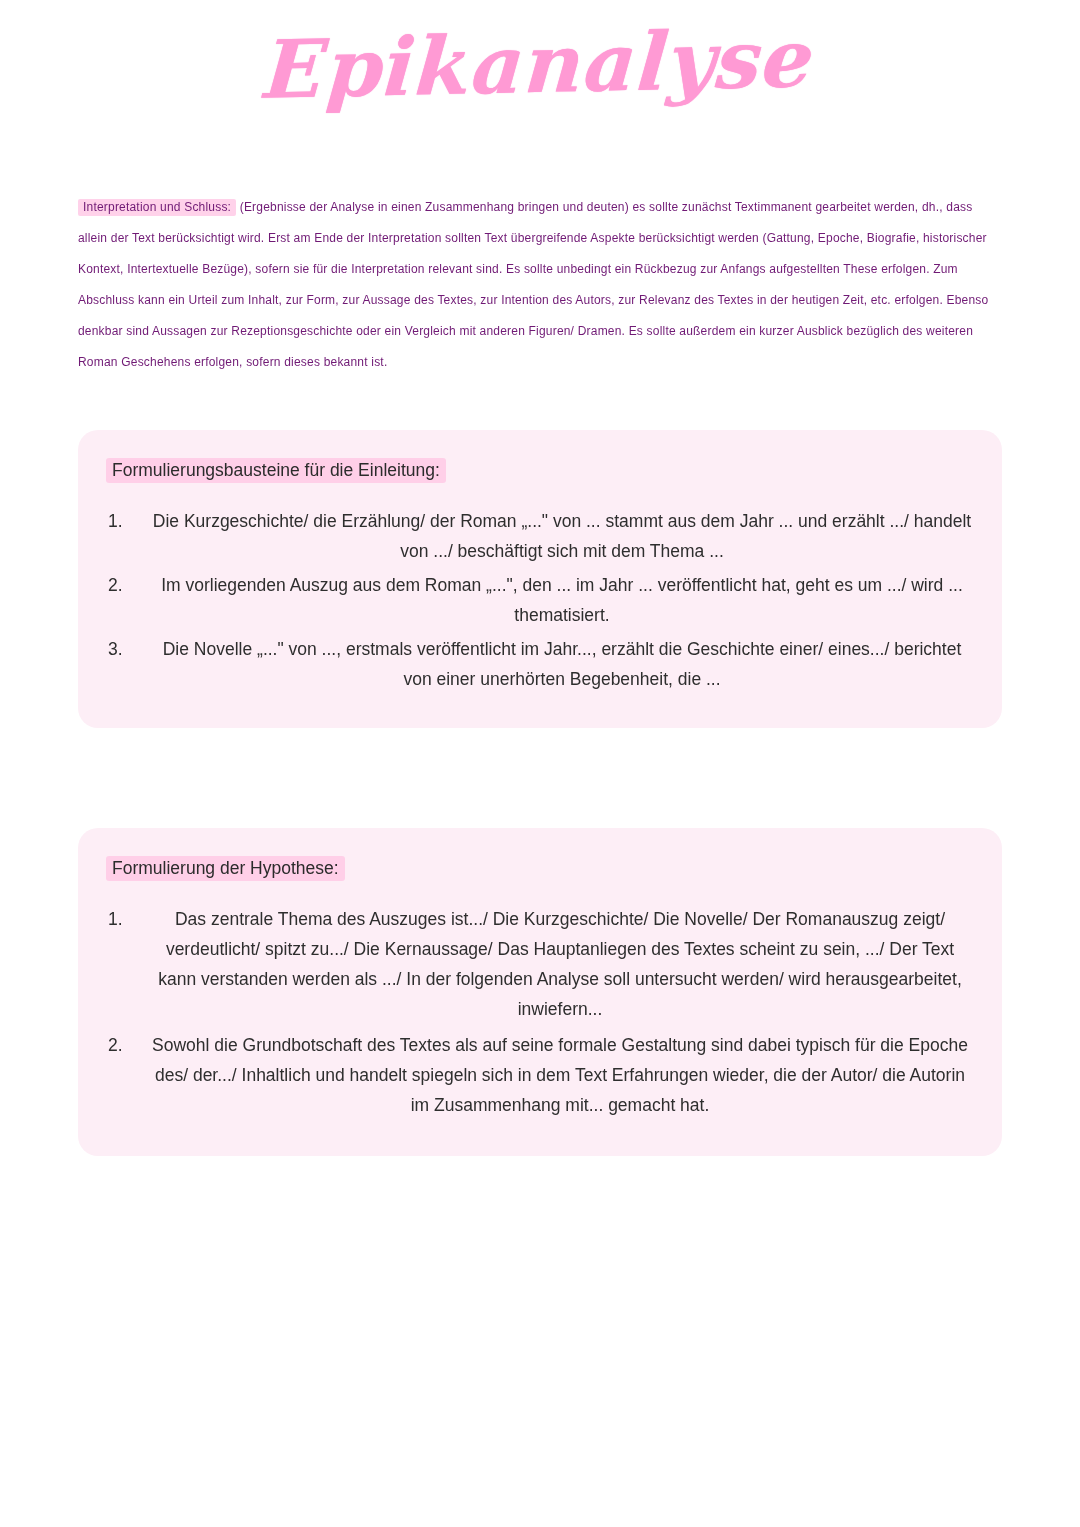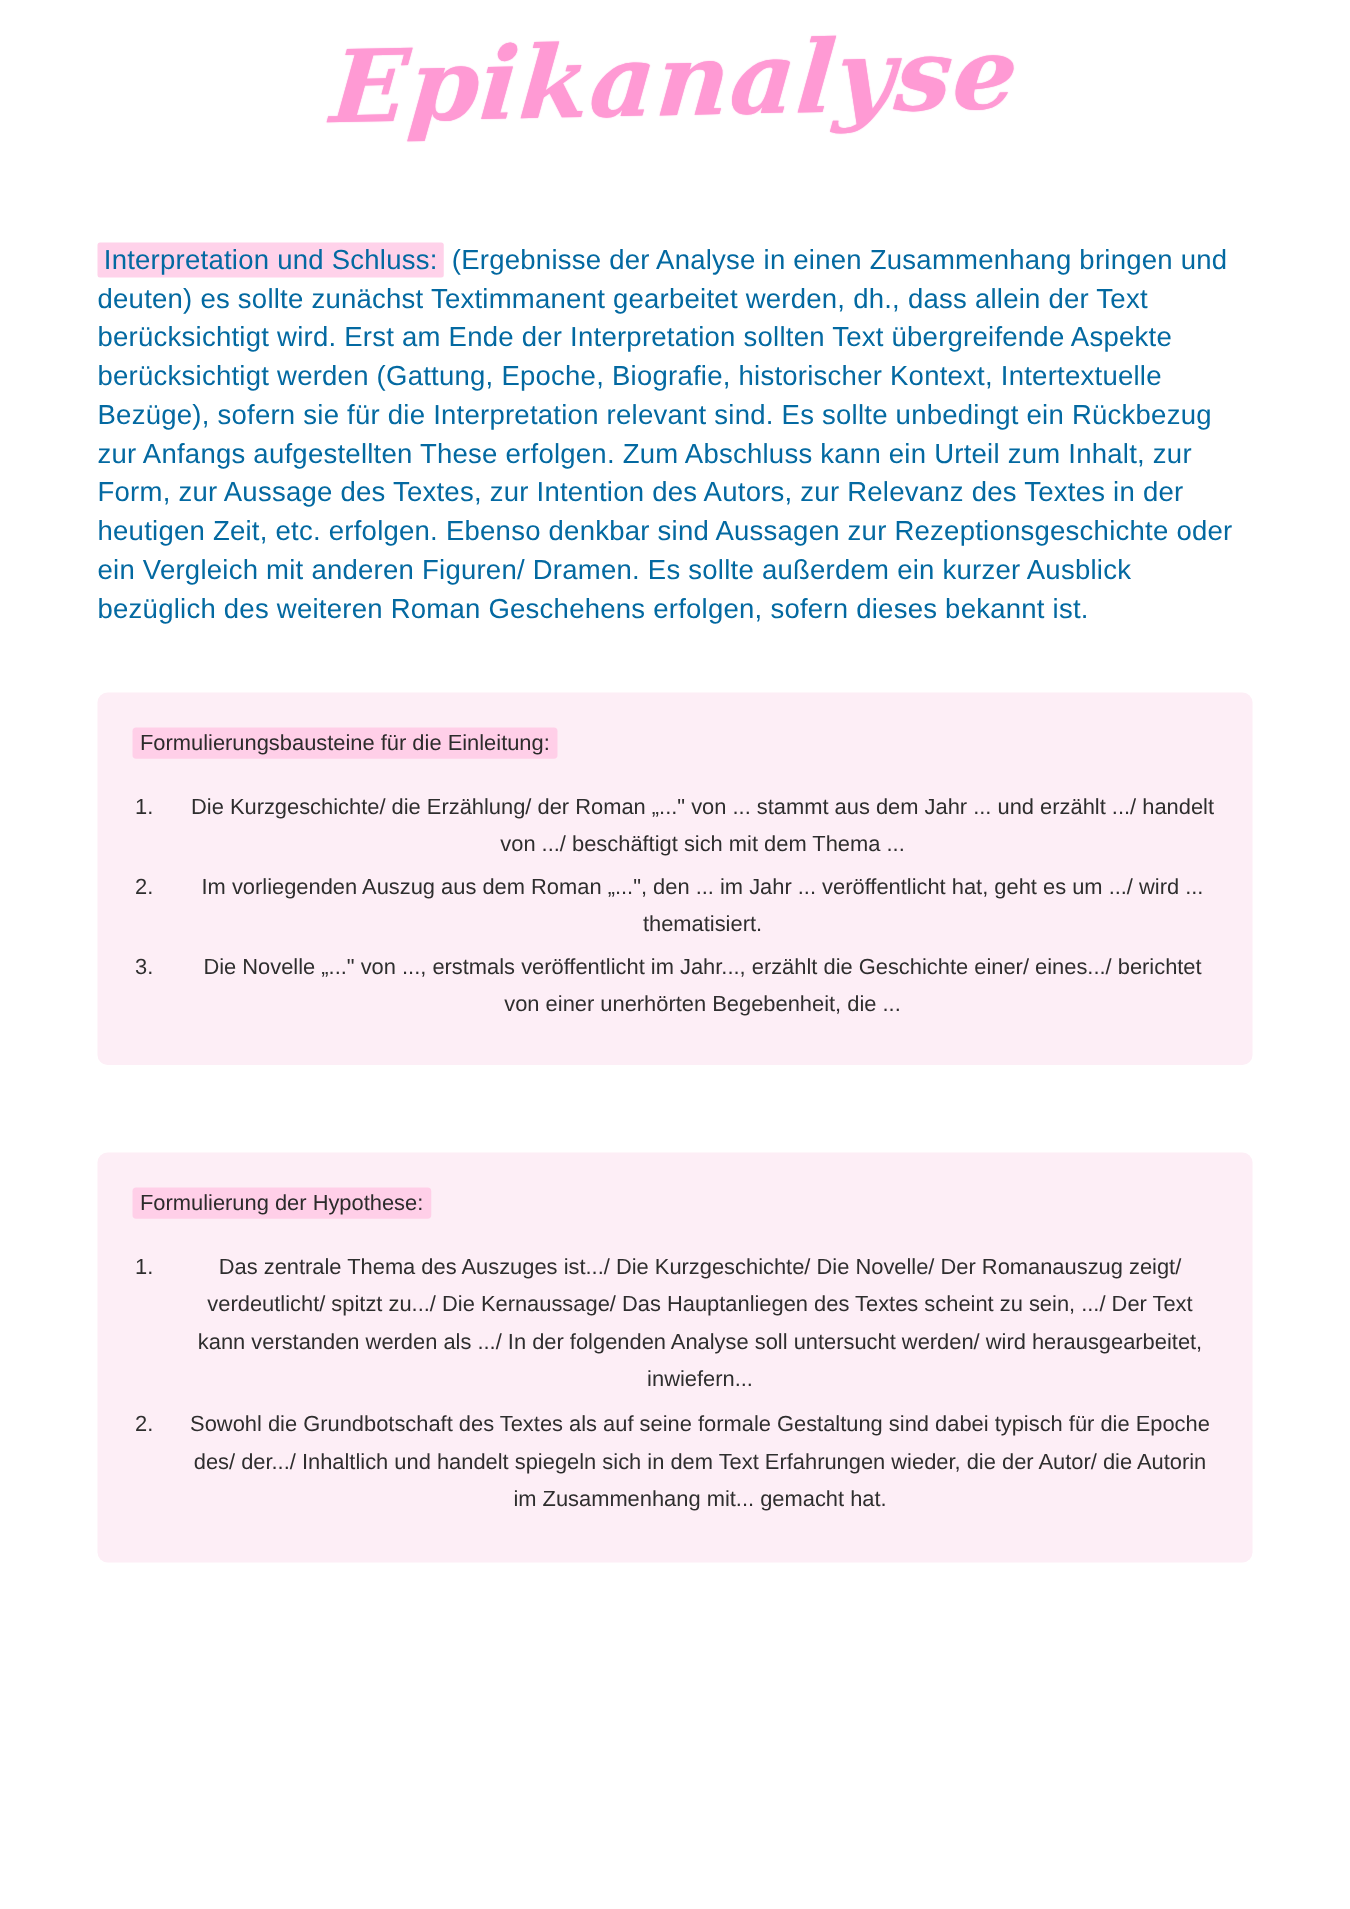--- a/index.html
+++ b/index.html
@@ -39,35 +39,35 @@
     font-weight: 700;
     color: #ff9ad4;
     letter-spacing: 1px;
     transform: skewX(-6deg) rotate(-1.2deg);
     text-shadow: 0 0 1px #ff9ad4;
   }
 
   
   .intro-block {
     margin-top: 72px;
-    font-size: 22px;
+    font-size: 12px;
     line-height: 31px;
     letter-spacing: 0.2px;
-    color: #0369a1;
+    color: #701a75;
   }
   .hl-label {
     background: #ffd2ea;
     padding: 1px 5px 2px 5px;
     border-radius: 2px;
   }
 
   
   .box {
     background: #fdeef6;
-    border-radius: 8px;
+    border-radius: 20px;
     padding: 26px 28px 30px 28px;
     margin-top: 52px;
   }
   .box-title {
     font-size: 17.5px;
     line-height: 28px;
     margin-bottom: 22px;
   }
   .box-title span {
     background: #ffcfe8;
@@ -93,21 +93,21 @@
     flex: 0 0 42px;
     text-align: left;
     padding-left: 2px;
   }
   ol.items > li .txt {
     flex: 1 1 auto;
     text-align: center;
   }
 
   .box-2 {
-    margin-top: 70px;
+    margin-top: 100px;
   }
   .box-2 ol.items > li {
     margin-bottom: 6px;
   }
   .box-2 ol.items > li .num {
     width: 38px;
     flex: 0 0 38px;
   }
 </style>
 </head>

